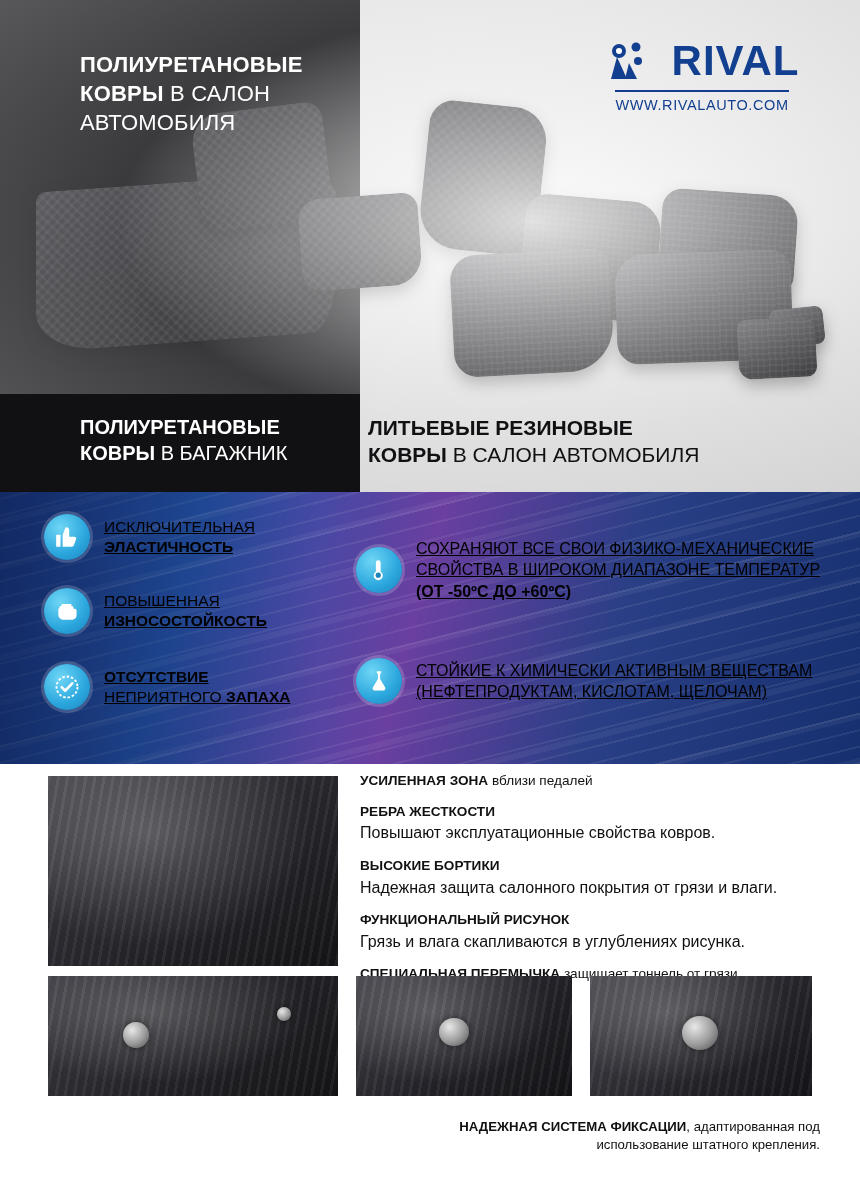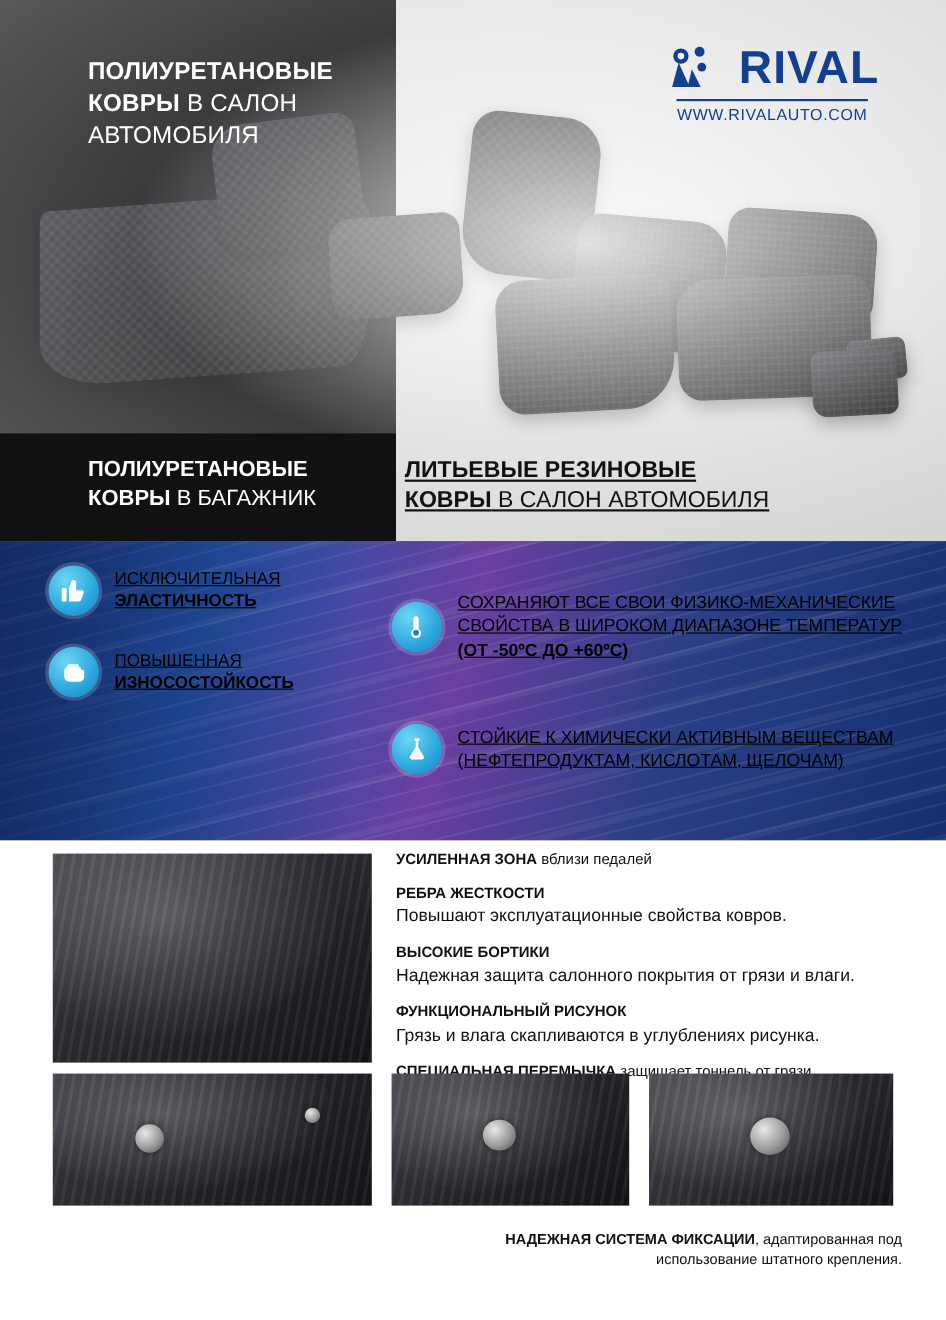--- a/index.html
+++ b/index.html
@@ -164,21 +164,20 @@
 
   .hero-caption-right {
     position: absolute;
     left: 368px; bottom: 0;
     width: 492px; height: 98px;
     color: #111114;
     padding: 20px 20px 0 0;
     font-size: 21px;
     line-height: 1.3;
     z-index: 7;
-    text-decoration: underline;
   }
   .hero-caption-right .c1 { font-weight: bold; display:block; }
   .hero-caption-right .c2 { display:block; }
   .hero-caption-right .c2 b { font-weight: bold; }
 
   
   .band {
     position: relative;
     width: 860px; height: 272px;
     background:
@@ -360,20 +359,31 @@
       <svg width="26" height="26" viewBox="0 0 24 24" fill="#ffffff">
           <path d="M5 9c0-1 .8-1.8 1.8-1.8h9.4C17.2 7.2 18 8 18 9v1h1.2c.9 0 1.6.7 1.6 1.6v4.6c0 2.1-1.7 3.8-3.8 3.8H8.6C6.1 20 4 17.9 4 15.4V11c0-.9.5-1.6 1-2V9z"></path>
           <path d="M7 5.5h9v2H7z"></path>
         </svg>
     </span>
     <span class="tx">
       <span>ПОВЫШЕННАЯ</span><br><b>ИЗНОСОСТОЙКОСТЬ</b>
     </span>
   </div>
 
+  <div class="feat" id="feat-3">
+    <span class="ic">
+      <svg width="28" height="28" viewBox="0 0 24 24">
+          <circle cx="12" cy="12" r="9" fill="none" stroke="#ffffff" stroke-width="1.6" stroke-dasharray="2.2 1.6"></circle>
+          <path d="M7.5 12.2l3 3 6-6.4" fill="none" stroke="#ffffff" stroke-width="2.2" stroke-linecap="round" stroke-linejoin="round"></path>
+        </svg>
+    </span>
+    <span class="tx">
+      <b>ОТСУТСТВИЕ</b><br><span>НЕПРИЯТНОГО </span><b>ЗАПАХА</b>
+    </span>
+  </div>
 
   <div class="feat" id="feat-big-1">
     <span class="ic">
       <svg width="26" height="26" viewBox="0 0 24 24" fill="#ffffff">
           <path d="M13.5 13.6V5.2a2.2 2.2 0 10-4.4 0v8.4a4.2 4.2 0 104.4 0z"></path>
           <circle cx="11.3" cy="16.8" r="2.4" fill="#1e82bb"></circle>
         </svg>
     </span>
     <span class="tx">
       <span>СОХРАНЯЮТ ВСЕ СВОИ ФИЗИКО-МЕХАНИЧЕСКИЕ</span><br>

